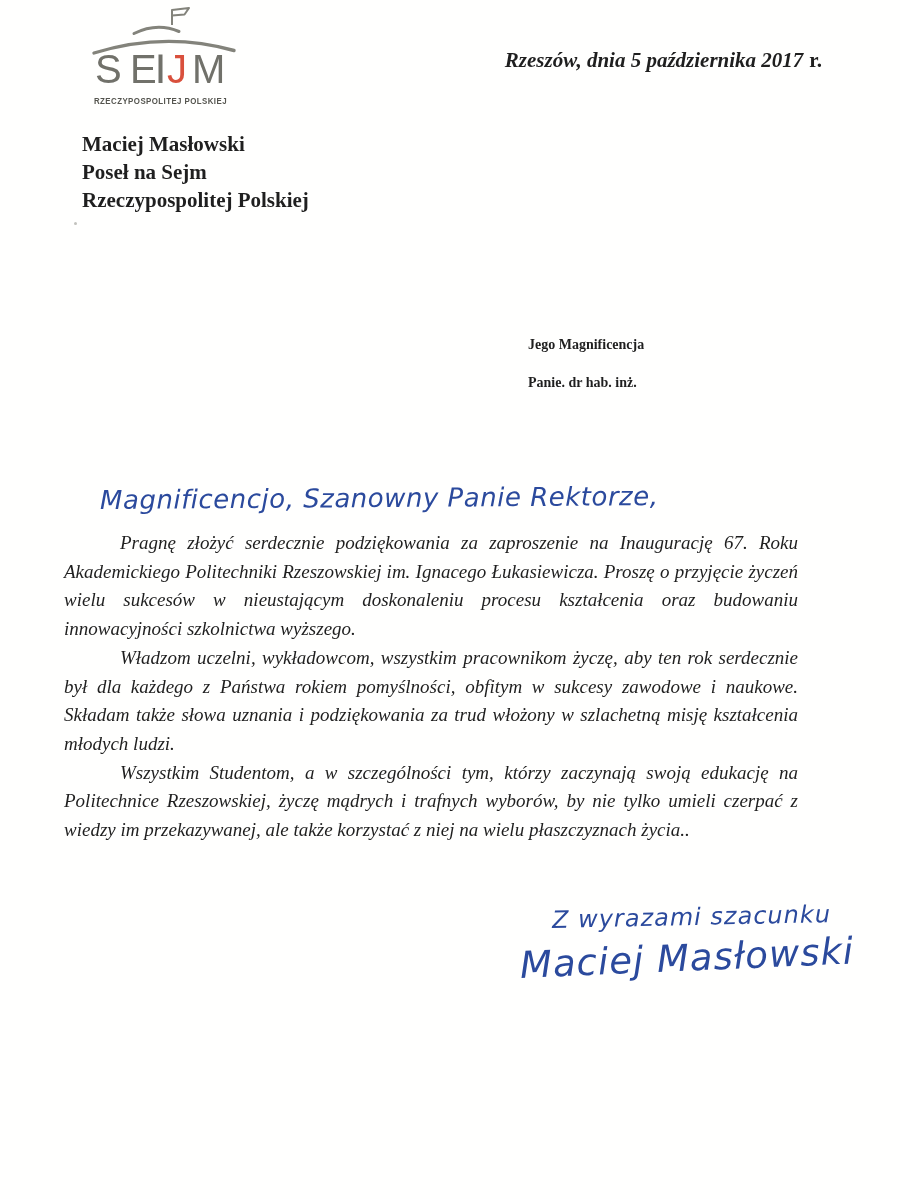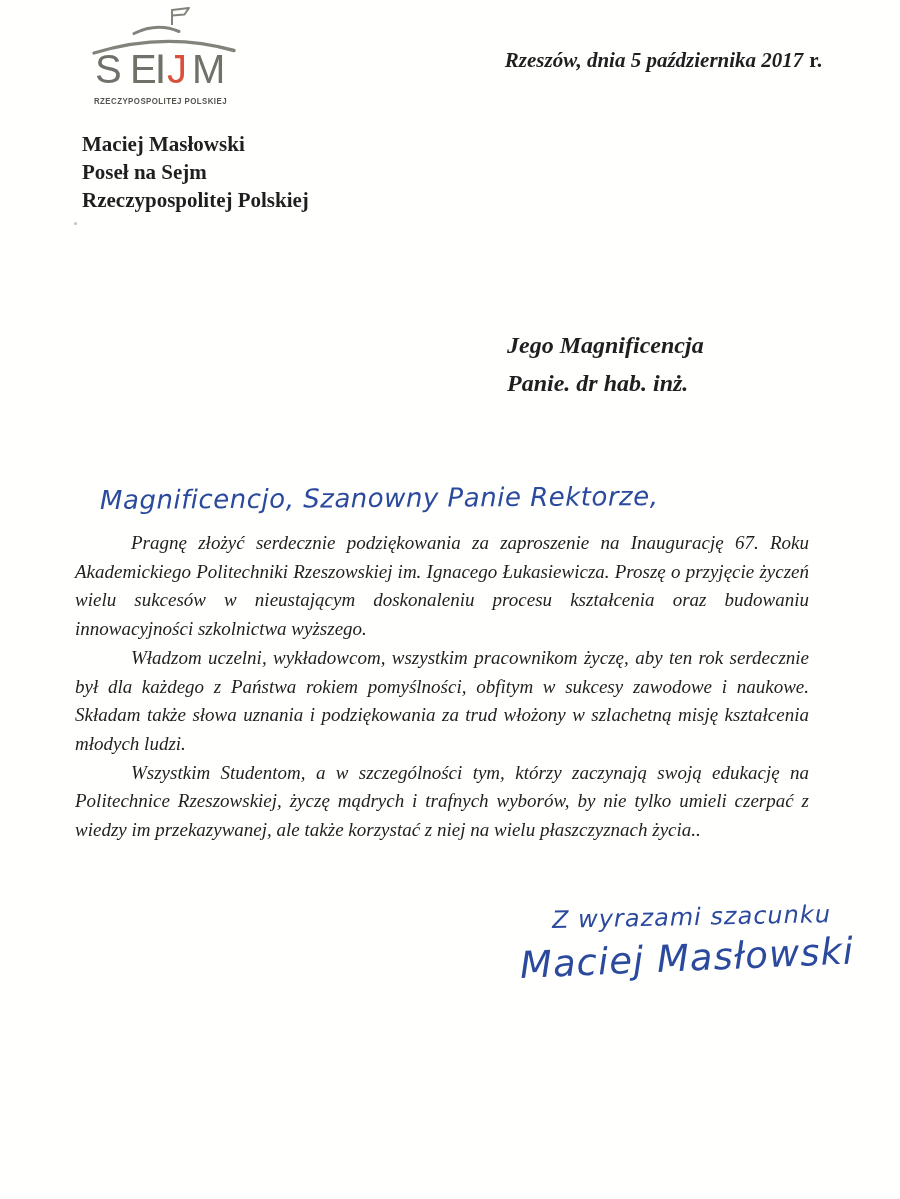--- a/index.html
+++ b/index.html
@@ -17,32 +17,32 @@
   
   .dateline{
     position:absolute; top:48px; right:78px;
     font-size:21px; font-weight:bold; white-space:nowrap;
   }
   .dateline .it{font-style:italic;}
   .dateline .ro{font-style:normal; margin-left:6px;}
   
   .sender{position:absolute; left:82px; top:130px; font-weight:bold; font-size:21px; line-height:28px;}
   
-  .recipient{position:absolute; left:507px; top:326px; font-weight:bold; font-style:italic; font-size:24px; line-height:38px;}
+  .recipient{position:absolute; left:528px; top:326px; font-weight:bold; font-size:14px; line-height:38px;}
   
   .hand{
     font-family:"DejaVu Sans", cursive;
     font-style:italic; color:var(--ink_blue); white-space:nowrap;
   }
   .salutation{position:absolute; left:100px; top:483px; font-size:26px; letter-spacing:.5px; transform:rotate(-.4deg);}
   .closing{position:absolute; left:552px; top:903px; font-size:24px; letter-spacing:1px; transform:rotate(-1.2deg);}
   .signature{position:absolute; left:520px; top:944px; font-size:37px; letter-spacing:1px; transform:rotate(-2.5deg); transform-origin:left center;}
   
   .body-text{
-    position:absolute; left:75px; top:529px; width:734px;
+    position:absolute; left:64px; top:529px; width:734px;
     font-style:italic; font-size:19px; line-height:28.7px; text-align:justify;
   }
   .body-text p{margin:0; text-indent:56px;}
   
   .artifact{position:absolute; left:74px; top:222px; width:3px; height:3px; background:#c2c2bd; border-radius:50%;}
 </style>
 </head>
 <body>
 
 <div id="page">

